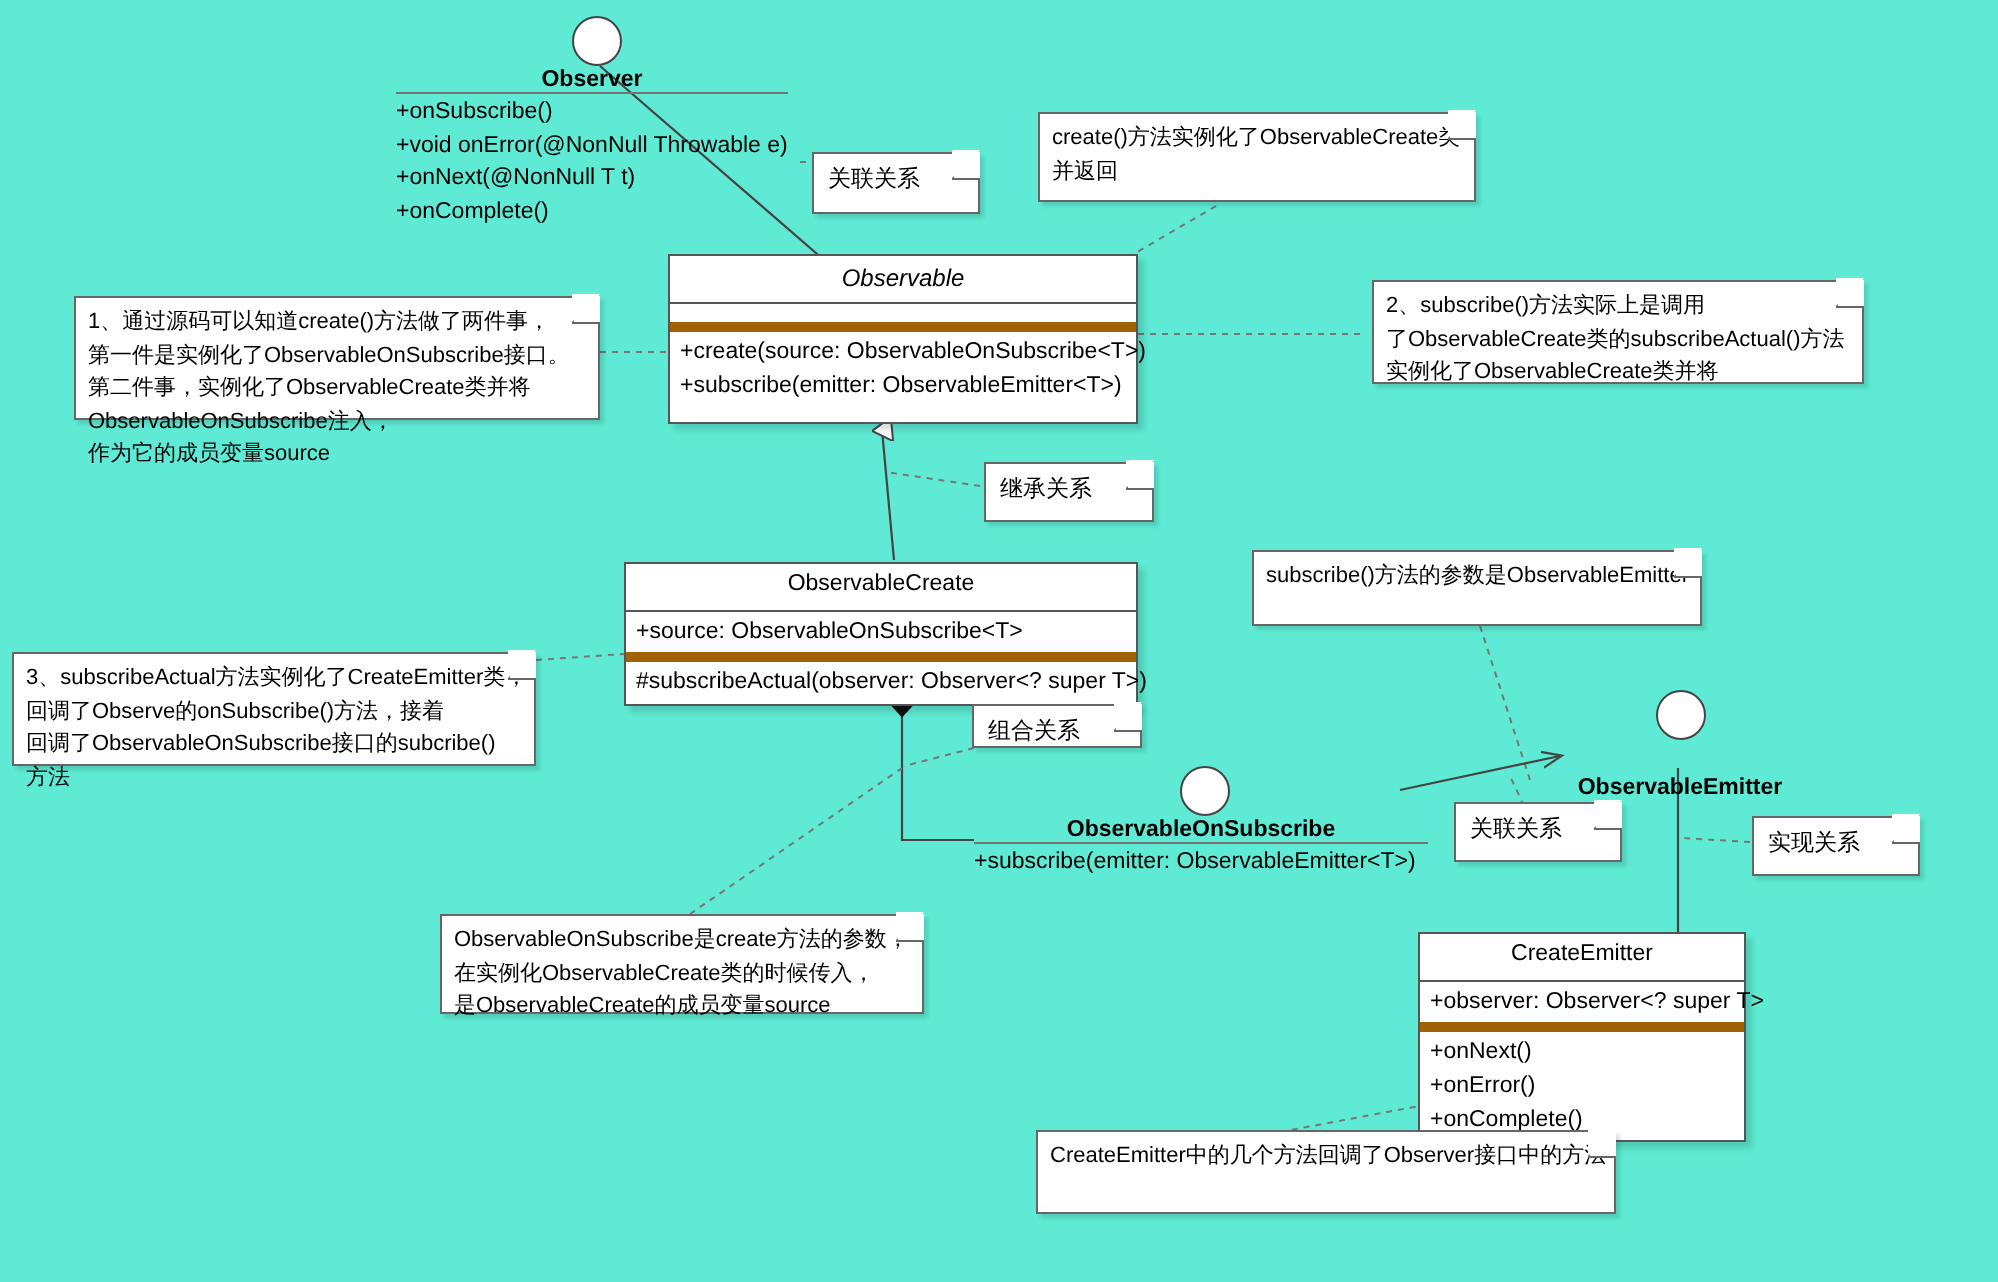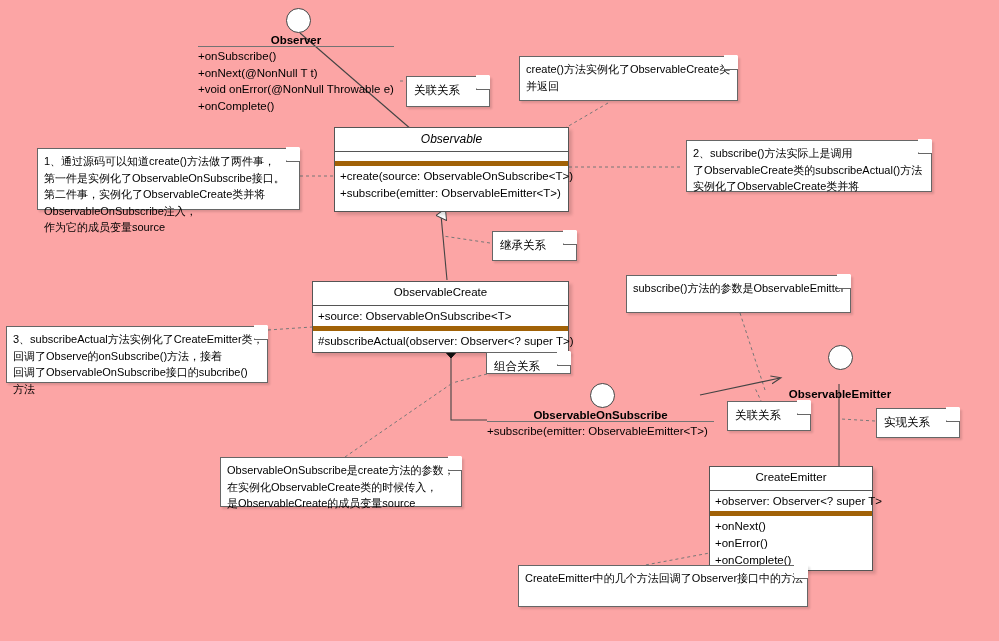--- a/index.html
+++ b/index.html
@@ -8,21 +8,21 @@
     background: #ffffff;
   }
   body {
     font-family: "Liberation Sans", "DejaVu Sans", sans-serif;
     color: #000000;
   }
   #canvas {
     position: relative;
     width: 999px;
     height: 641px;
-    background: #fca5a5;
+    background: #5eead4;
     overflow: hidden;
   }
   #edges {
     position: absolute;
     left: 0; top: 0;
     width: 999px;
     height: 641px;
     pointer-events: none;
   }
 
@@ -178,22 +178,22 @@
     <path d="M875,421 L841,419" fill="none" stroke="#777777" stroke-width="1" stroke-dasharray="3,3"></path>
 
     <path d="M640,566 L715,552" fill="none" stroke="#777777" stroke-width="1" stroke-dasharray="3,3"></path>
   </svg>
 
   <div class="iface" style="left:198px; top:8px; width:196px;">
     <div class="circle" style="margin-left:88px;"></div>
     <div class="iname">Observer</div>
     <div class="members">
       <div>+onSubscribe()</div>
+      <div>+void onError(@NonNull Throwable e)</div>
       <div>+onNext(@NonNull T t)</div>
-      <div>+void onError(@NonNull Throwable e)</div>
       <div>+onComplete()</div>
     </div>
   </div>
 
   <div class="uml-class" style="left:334px; top:127px; width:235px; height:85px;">
     <div class="uml-title italic">Observable</div>
     <div class="uml-compartment empty"></div>
     <div class="uml-compartment" style="border-bottom:none;">
       <div class="row">+create(source: ObservableOnSubscribe&lt;T&gt;)</div>
       <div class="row">+subscribe(emitter: ObservableEmitter&lt;T&gt;)</div>

